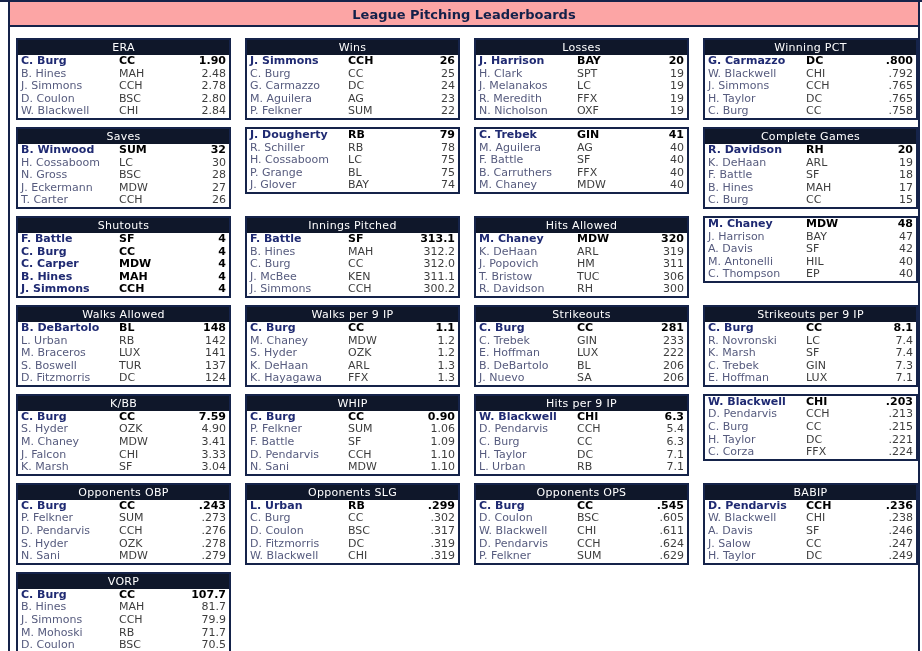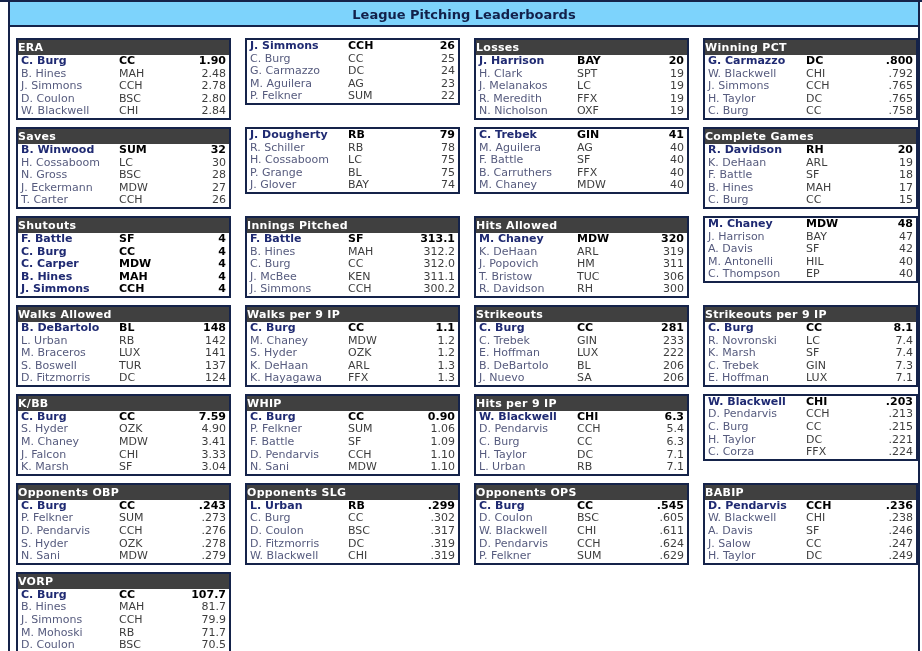--- a/index.html
+++ b/index.html
@@ -15,43 +15,43 @@
   }
   .panel {
     position: absolute; left: 8px; top: 0; width: 912px; min-height: 680px;
     border-left: 2px solid #15234a;
     border-right: 2px solid #15234a;
     border-top: 2px solid #15234a;
     background: #ffffff;
   }
   .title-bar {
     height: 25px; line-height: 25px;
-    background: #7dd3fc;
+    background: #fca5a5;
     border-bottom: 2px solid #15234a;
     text-align: center;
     font-size: 13px; font-weight: bold;
     color: #12204a;
   }
   .grid {
     padding: 11px 4px 10px 6px;
     display: grid;
     grid-template-columns: repeat(4, 215px);
     column-gap: 14px;
     row-gap: 7px;
     align-items: start;
   }
   .board {
     border: 2px solid #15234a;
     background: #ffffff;
   }
   .board-header {
-    background: #404040;
+    background: #0f172a;
     color: #ffffff;
-    font-size: 11px; font-weight: bold;
-    text-align: left;
+    font-size: 11px; font-weight: normal;
+    text-align: center;
     height: 15px; line-height: 15px;
     letter-spacing: 0.3px;
     white-space: nowrap;
   }
   .board-row {
     display: flex;
     height: 12.6px; line-height: 12.4px;
     font-size: 11px;
     white-space: nowrap;
     overflow: visible;
@@ -109,20 +109,21 @@
     <span class="cell-value">2.80</span>
   </div>
           <div class="board-row">
     <span class="cell-name">W. Blackwell</span>
     <span class="cell-team">CHI</span>
     <span class="cell-value">2.84</span>
   </div>
         </div>
   </div>
       <div class="board">
+    <div class="board-header">Wins</div>
     <div>
           <div class="board-row leader">
     <span class="cell-name">J. Simmons</span>
     <span class="cell-team">CCH</span>
     <span class="cell-value">26</span>
   </div>
           <div class="board-row">
     <span class="cell-name">C. Burg</span>
     <span class="cell-team">CC</span>
     <span class="cell-value">25</span>

